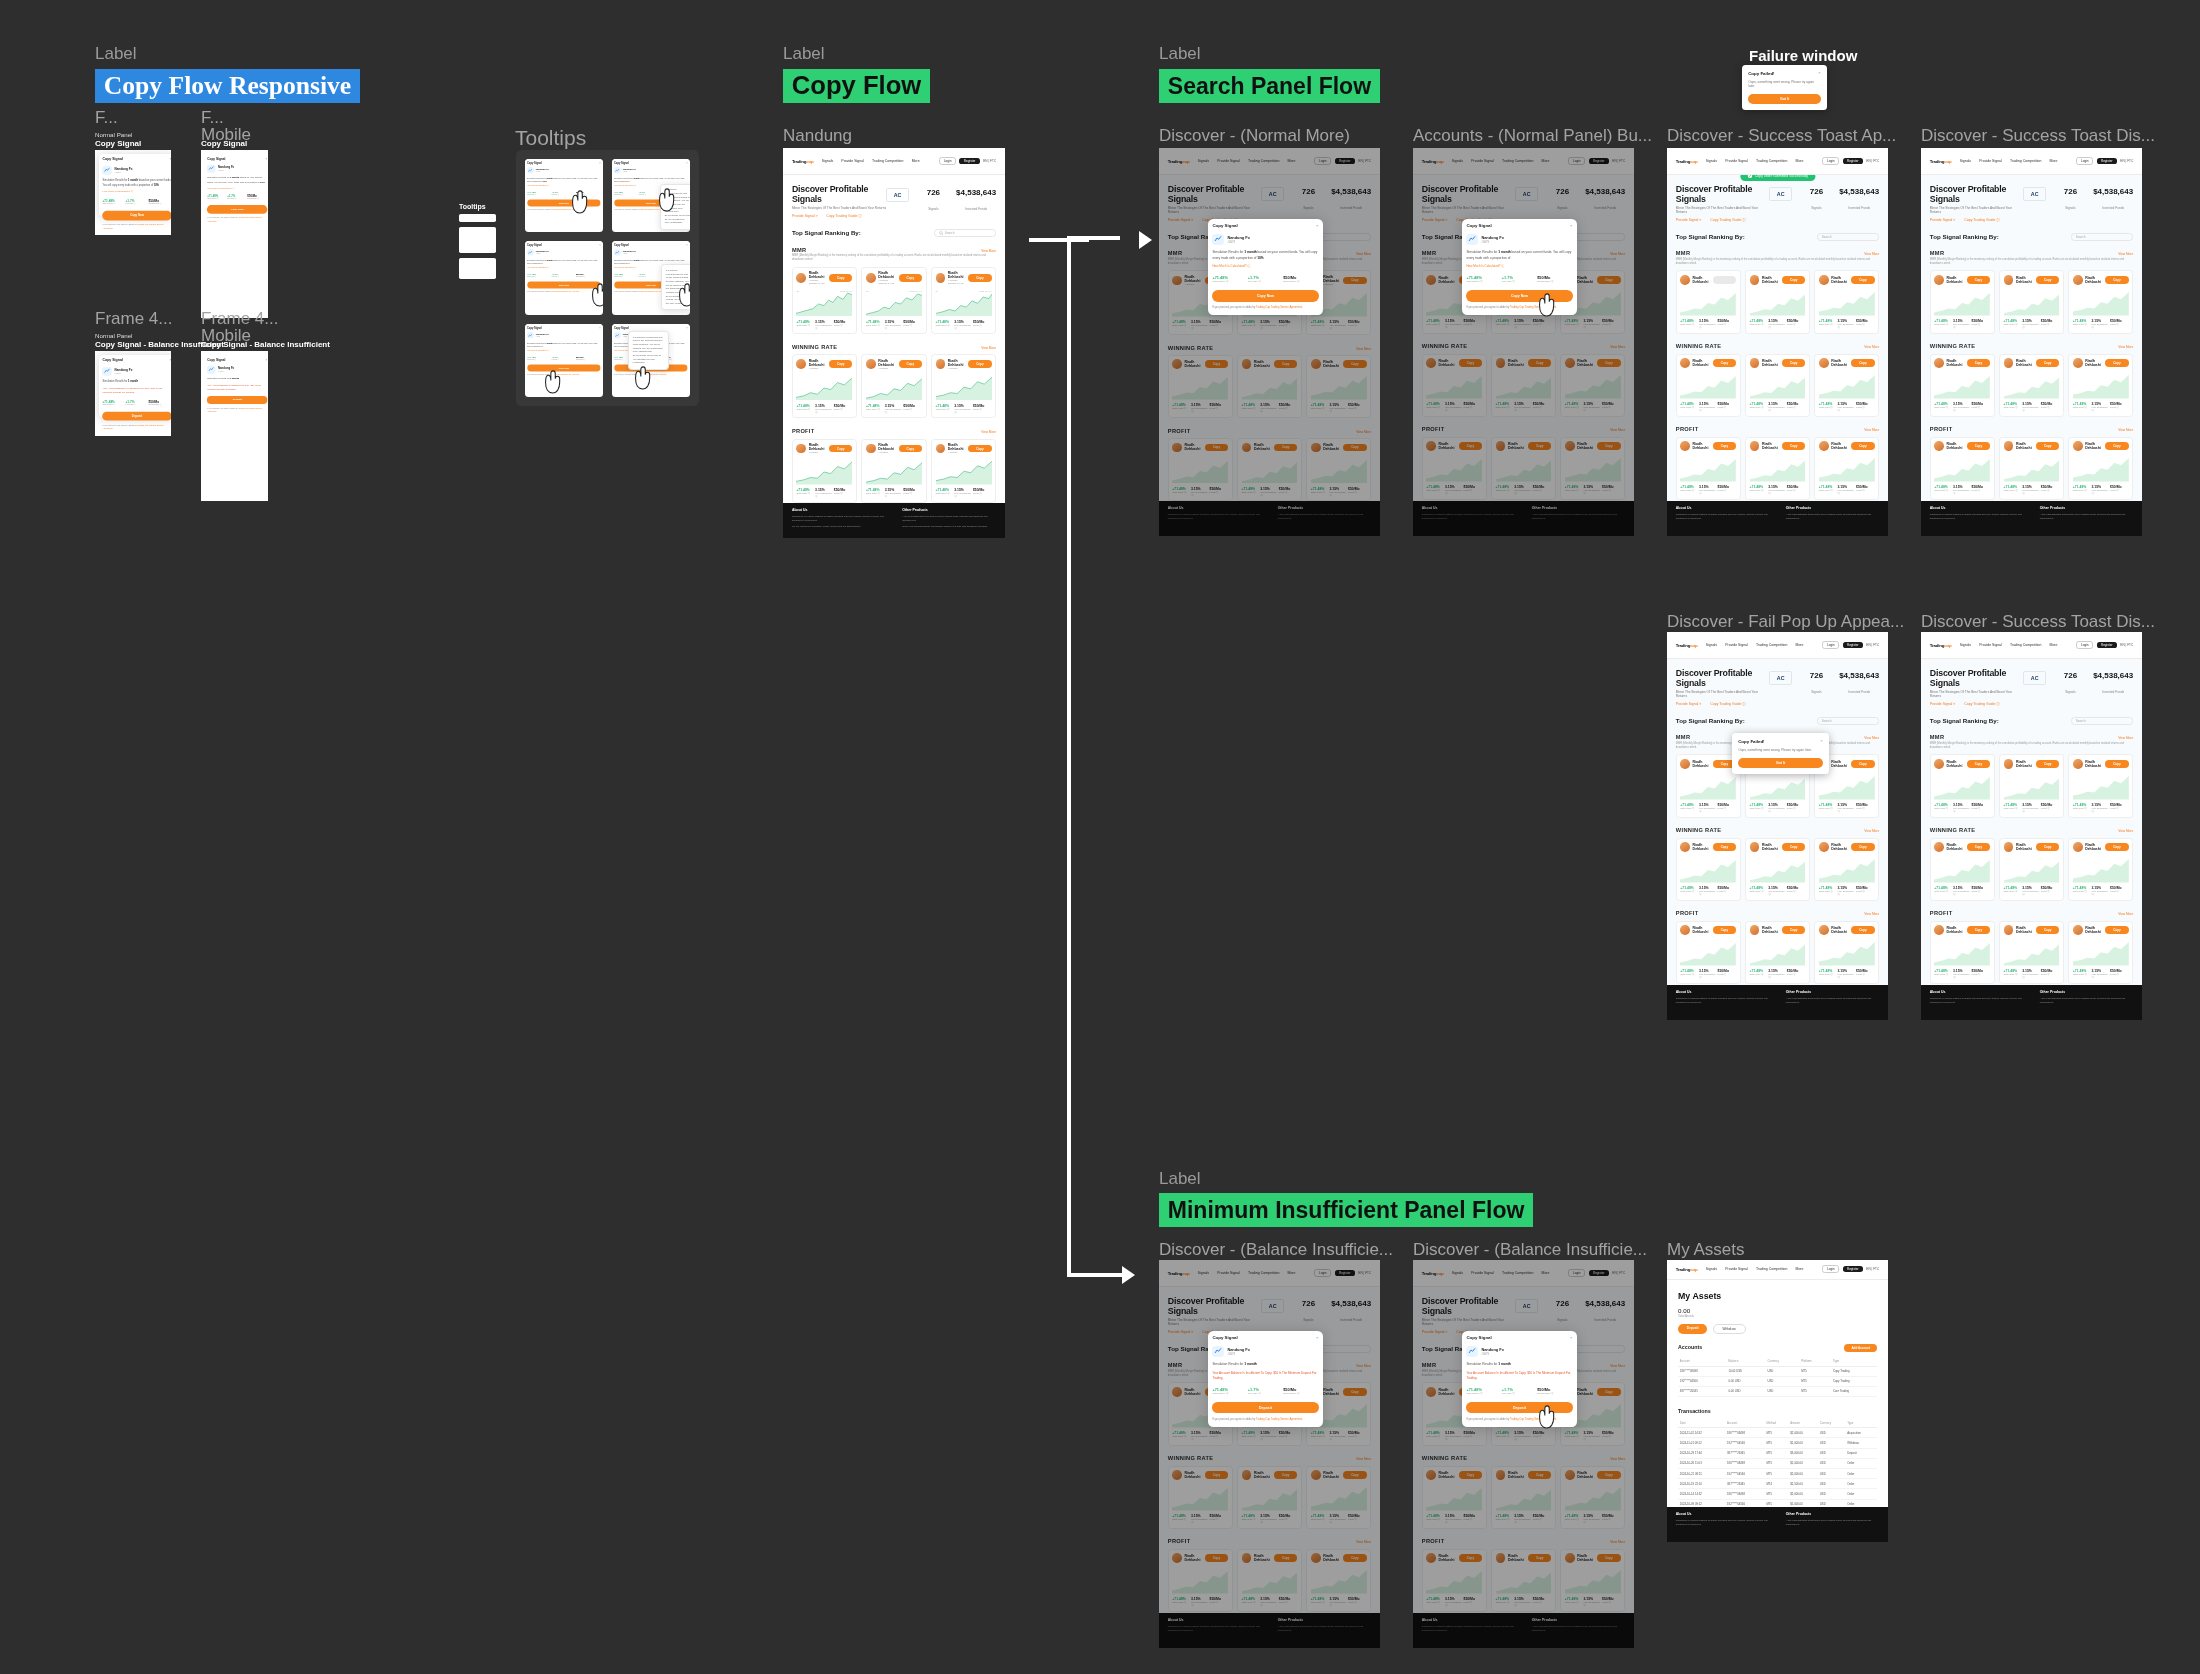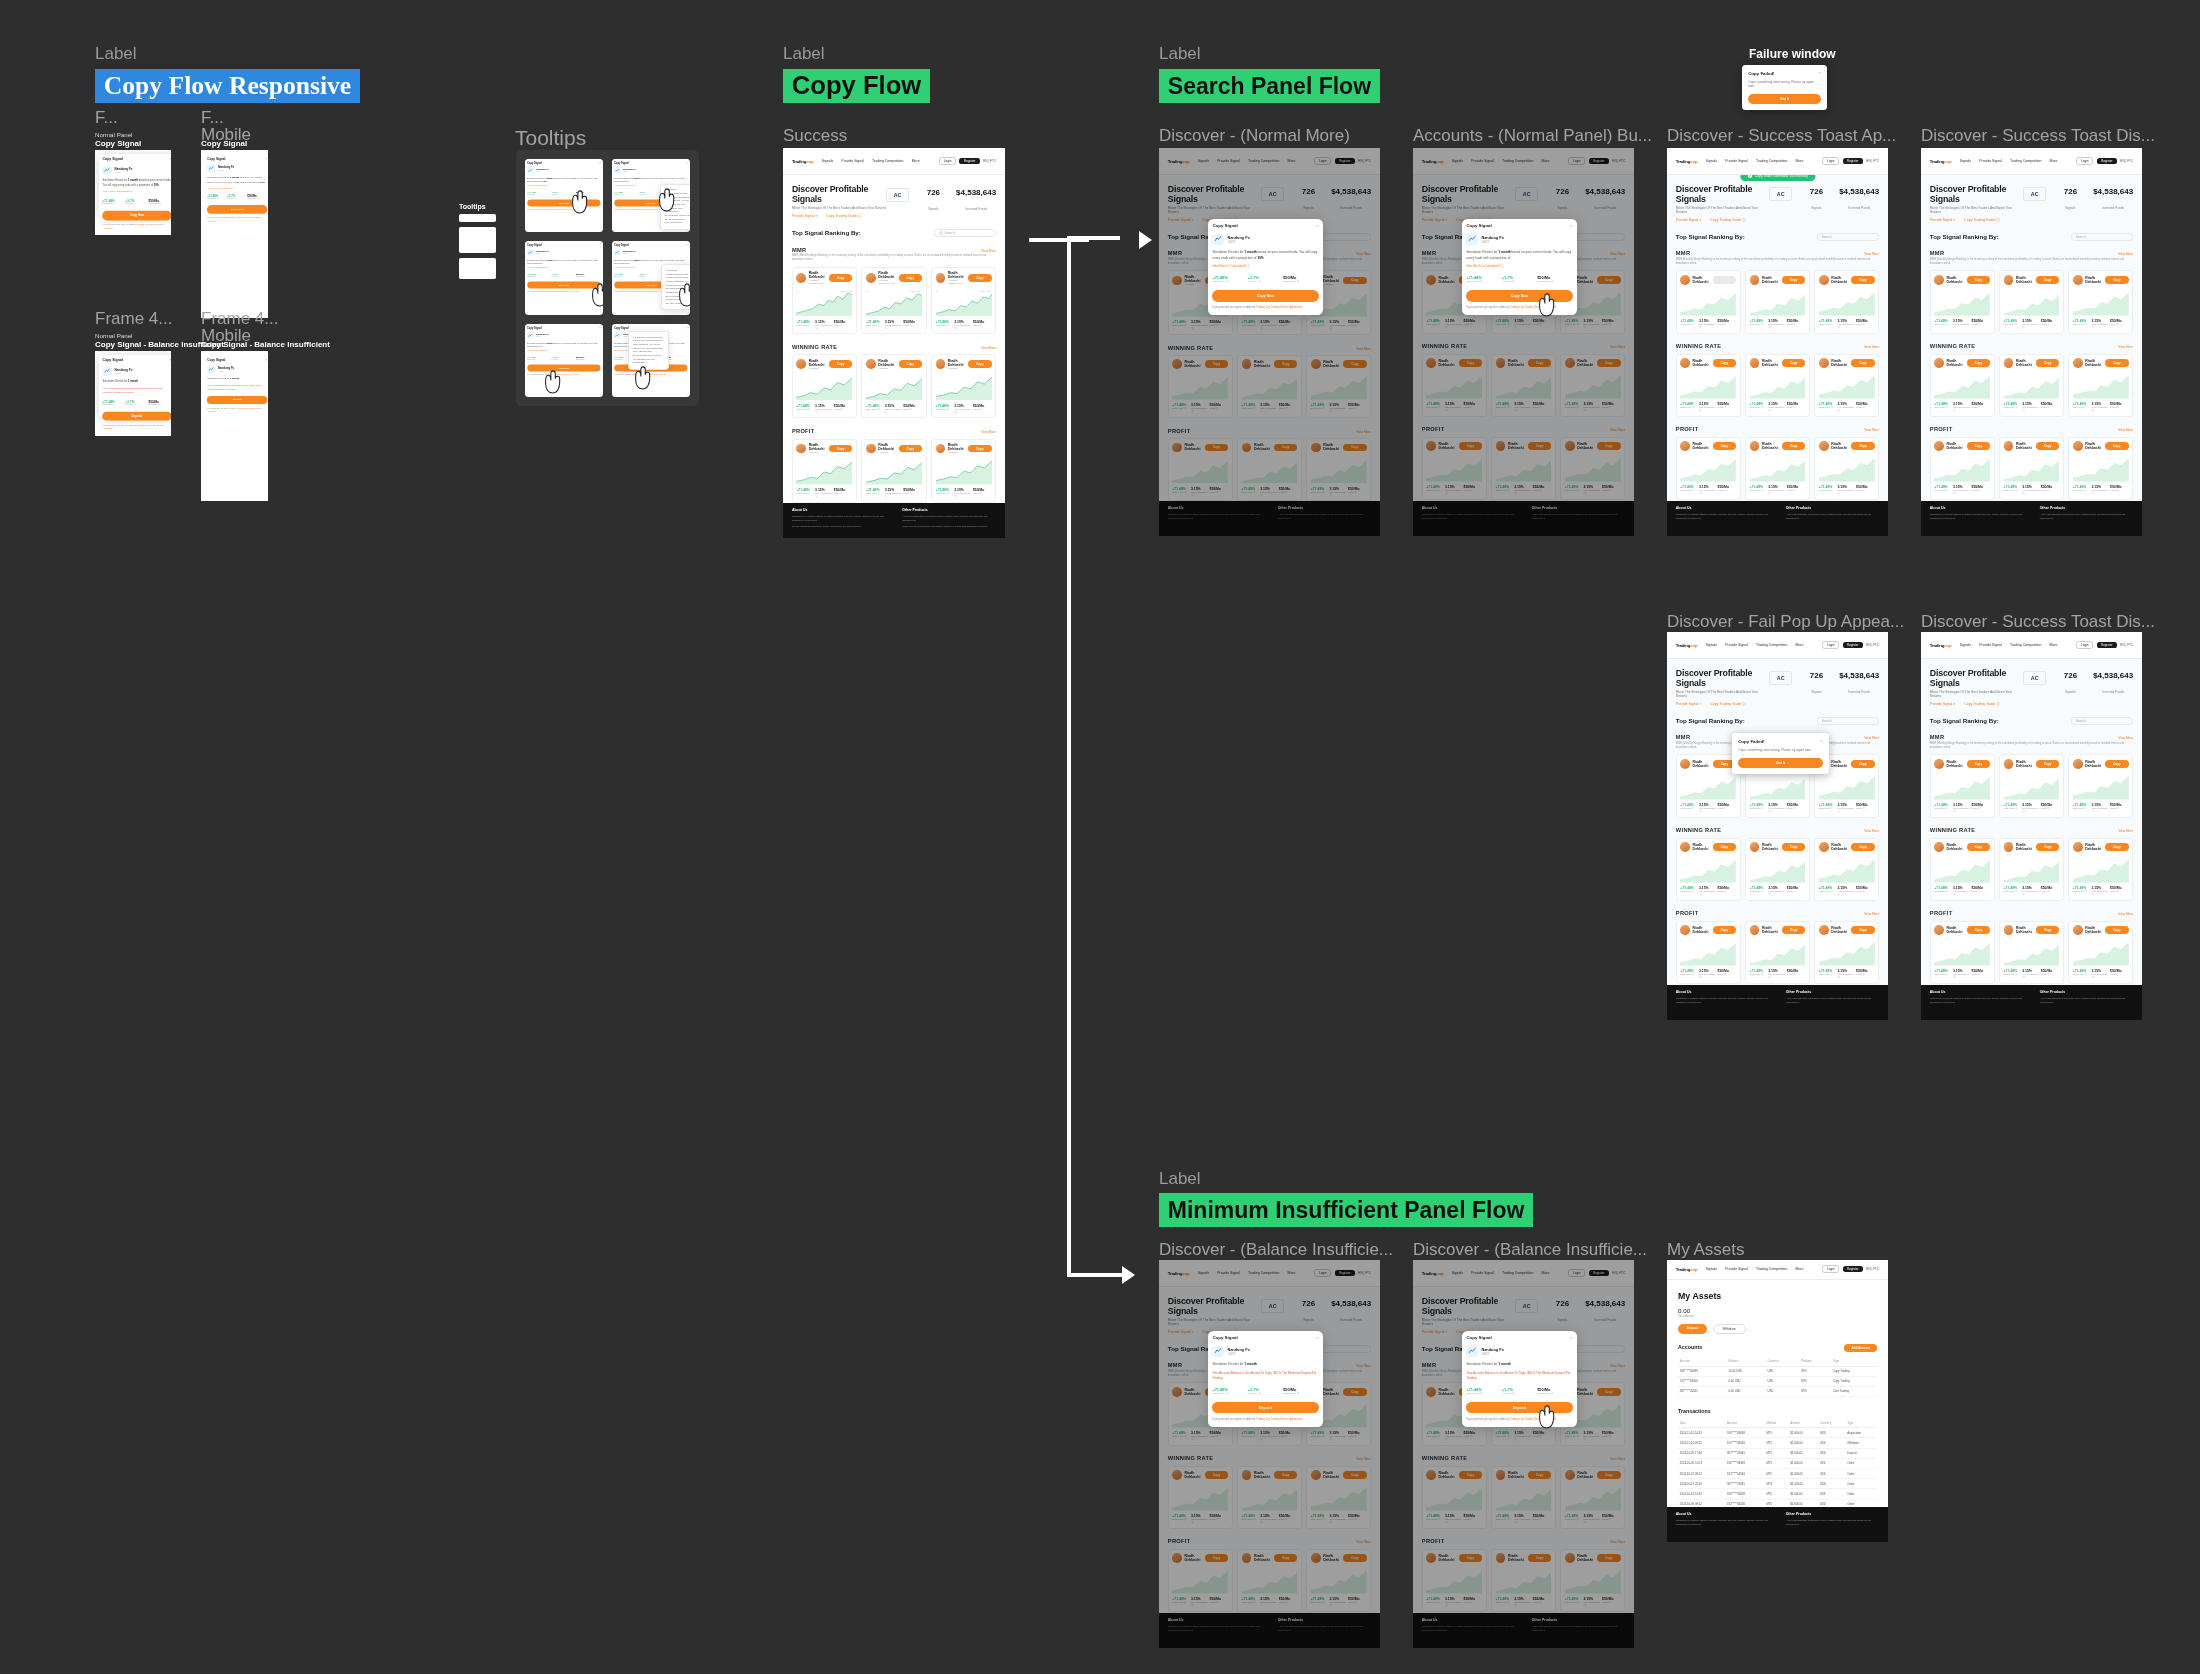--- a/index.html
+++ b/index.html
@@ -646,21 +646,21 @@
 
   <div class="tt-mini" style="left:420px;top:203px;width:37px;height:75px;">
     <div class="hd">Tooltips</div>
     <div class="chipline"></div>
     <div class="blk" style="height:26.5px;"></div>
     <div class="blk" style="height:21px;"></div>
   </div>
 
   <div class="label-word" style="left:744px;top:44px;">Label</div>
   <div class="chip green" style="left:744px;top:69px;height:34px;font-size:25.6px;">Copy Flow</div>
-  <div class="frame-label" style="left:744px;top:126px;">Success</div>
+  <div class="frame-label" style="left:744px;top:126px;">Nandung</div>
 
   <div class="board" style="left:744px;top:148px;width:222px;height:390px;">
     <div class="site">
       <div class="site-nav">
         <span class="brand"><span>Trading</span><i>cup</i></span>
         <span class="nav-i">Signals</span>
         <span class="nav-i">Provide Signal</span>
         <span class="nav-i">Trading Competition</span>
         <span class="nav-i">More</span>
         <span class="nav-right">
@@ -2429,21 +2429,21 @@
             </div>
             <div class="foot-col">
               <h4>Other Products</h4>
               <p>A set of sophisticated tools built to deliver trading alerts, analytics and advanced risk management.</p>
             </div>
           </div>
         </div>
     </div>
   </div>
 
-  <div class="mini-label" style="left:1710px;top:47px;font-size:12px;">Failure window</div>
+  <div class="mini-label" style="left:1710px;top:47px;font-size:15px;">Failure window</div>
   <div class="failwin" style="left:1703px;top:65px;width:85px;">
     <div class="t">Copy Failed!</div>
     <div class="x">×</div>
     <div class="d">Oops, something went wrong. Please try again later.</div>
     <div class="b">Got It</div>
   </div>
 
   <div class="frame-label" style="left:1628px;top:612px;">Discover - Fail Pop Up Appea...</div>
   <div class="frame-label" style="left:1882px;top:612px;">Discover - Success Toast Dis...</div>
 

